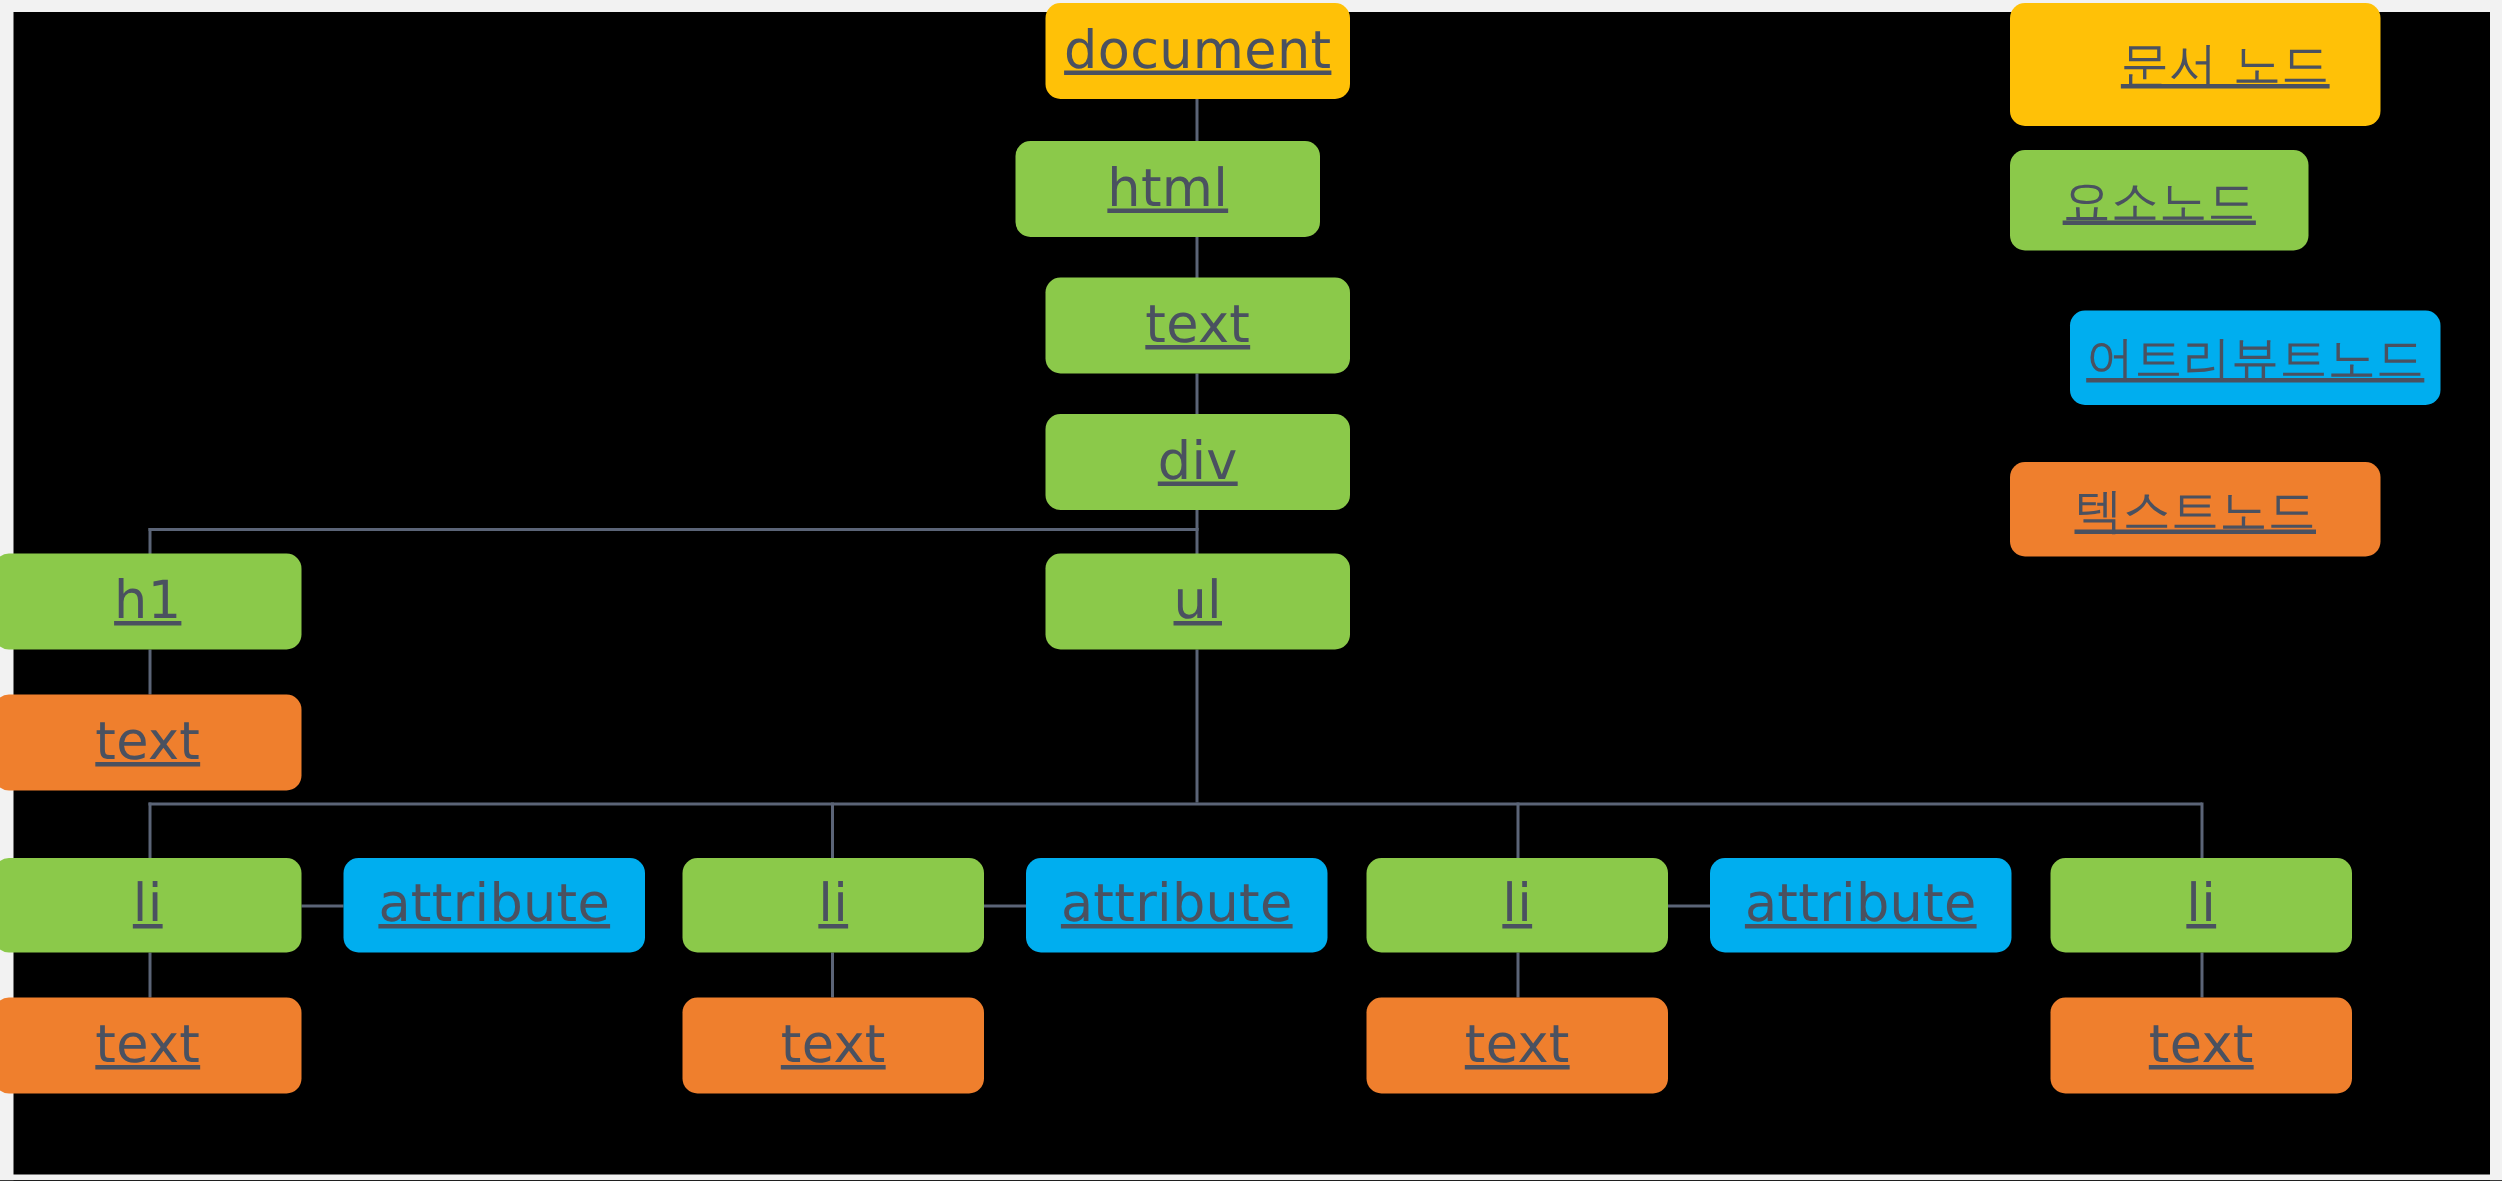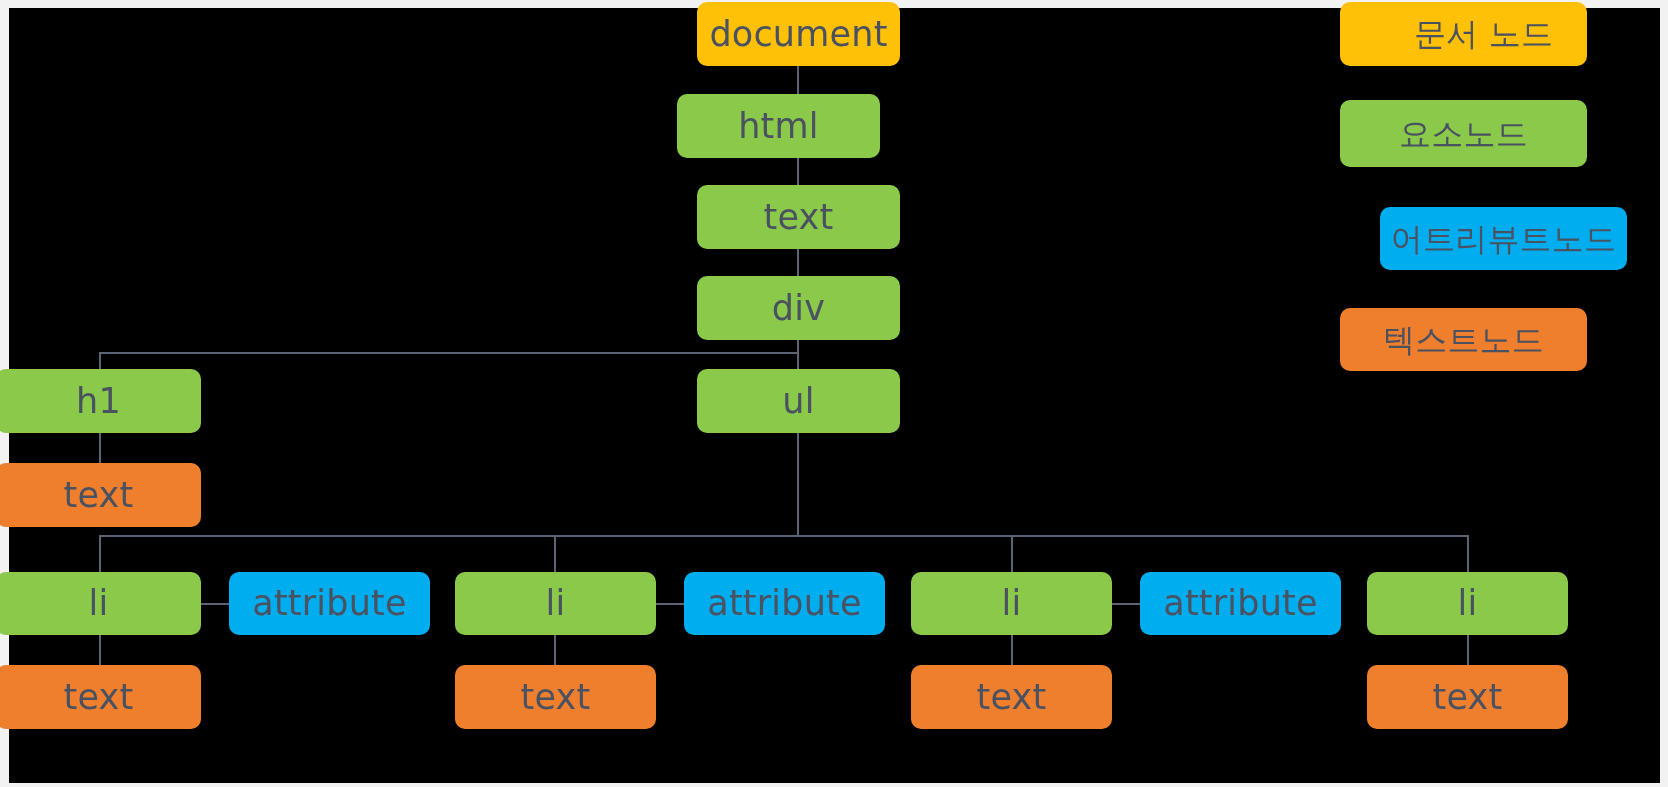--- a/index.html
+++ b/index.html
@@ -34,20 +34,21 @@
     display: flex;
     align-items: center;
     justify-content: center;
     color: #4a5160;
     font-size: 35px;
     font-weight: 400;
     line-height: 1;
     letter-spacing: 0.2px;
     white-space: nowrap;
     z-index: 3;
+    text-decoration: underline;
   }
   .node.korean { font-size: 32px; }
   .type-document  { background: #ffc107; }
   .type-element   { background: #8bc94a; }
   .type-attribute { background: #00aeef; }
   .type-text      { background: #ef7f2d; }
 
   .edge {
     position: absolute;
     background: #5b6477;
@@ -114,23 +115,23 @@
   <div class="node type-attribute" style="left:684px; top:572px; width:201px; height:63px;">attribute</div>
   <div class="node type-text" style="left:455px; top:665px; width:201px; height:64px;">text</div>
 
   <div class="node type-element" style="left:911px; top:572px; width:201px; height:63px;">li</div>
   <div class="node type-attribute" style="left:1140px; top:572px; width:201px; height:63px;">attribute</div>
   <div class="node type-text" style="left:911px; top:665px; width:201px; height:64px;">text</div>
 
   <div class="node type-element" style="left:1367px; top:572px; width:201px; height:63px;">li</div>
   <div class="node type-text" style="left:1367px; top:665px; width:201px; height:64px;">text</div>
 
-  <div class="node korean type-document" style="left:1340px; top:2px; width:247px; height:64px;padding-left:40px;">문서 노드</div>
+  <div class="node korean type-document" style="left:1340px; top:2px; width:247px; height:82px;padding-left:40px;">문서 노드</div>
 
-  <div class="node korean type-element" style="left:1340px; top:100px; width:247px; height:67px;text-align:right;">요소노드</div>
+  <div class="node korean type-element" style="left:1340px; top:100px; width:199px; height:67px;text-align:right;">요소노드</div>
 
   <div class="node korean type-attribute" style="left:1340px; top:207px; width:247px; height:63px;margin-left:40px;">어트리뷰트노드</div>
 
   <div class="node korean type-text" style="left:1340px; top:308px; width:247px; height:63px;text-align:center;">텍스트노드</div>
 
   <div class="frame-edge frame-left"></div>
   <div class="frame-edge frame-right"></div>
   <div class="frame-edge frame-top"></div>
   <div class="frame-edge frame-bottom"></div>
 

